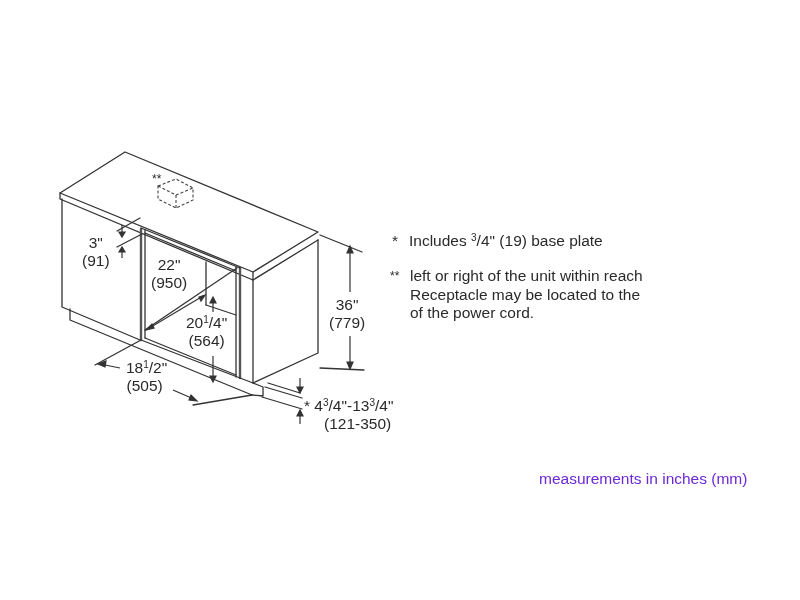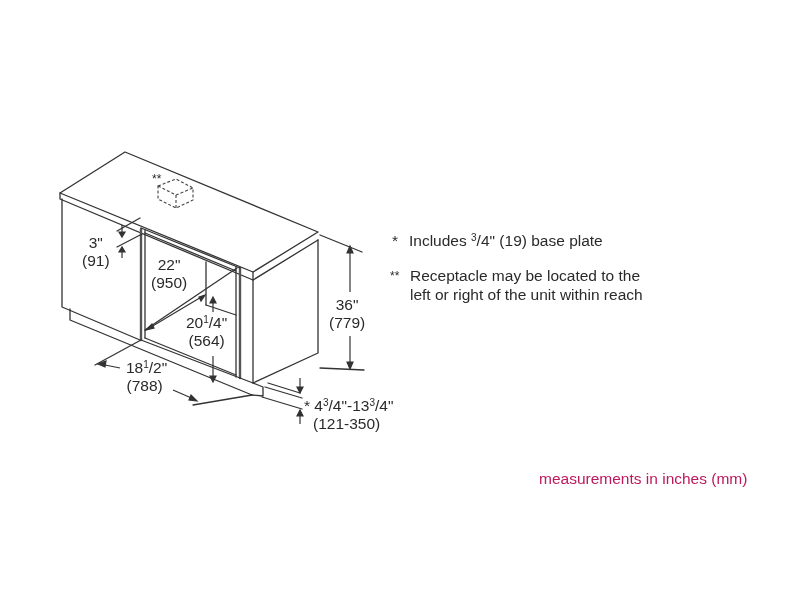--- a/index.html
+++ b/index.html
@@ -5,21 +5,21 @@
     html, body { margin: 0; padding: 0; background: #ffffff; }
     body { width: 800px; height: 600px; position: relative; overflow: hidden;
            font-family: "Liberation Sans", sans-serif; color: #222; }
     svg.drawing { position: absolute; left: 0; top: 0; }
     .lbl { position: absolute; font-size: 15.5px; line-height: 18px; text-align: center; color: #2a2a2a; white-space: nowrap; }
     .lbl sup { font-size: 10px; vertical-align: 5px; line-height: 0; }
     .note { position: absolute; font-size: 15.5px; line-height: 18.5px; color: #2a2a2a; }
     .note .mark { position: absolute; left: 0; top: 0; }
     .note .txt { position: absolute; left: 17px; top: 0; white-space: nowrap; }
     .note sup { font-size: 10px; vertical-align: 5px; line-height: 0; }
-    .units { position: absolute; left: 539px; top: 470px; font-size: 15.5px; color: #be185d; white-space: nowrap; }
+    .units { position: absolute; left: 539px; top: 470px; font-size: 15.5px; color: #6d28d9; white-space: nowrap; }
   </style>
 </head>
 <body>
 
 <svg class="drawing" width="800" height="600" viewBox="0 0 800 600">
   <g fill="none" stroke="#333" stroke-width="1.3" stroke-linejoin="round" stroke-linecap="round">
 
     <path d="M60,193 L125,152 L318,232 L253,272 Z"></path>
     <path d="M60,193 L60,199 L253,280 L318,240"></path>
     <path d="M253,272 L253,280"></path>
@@ -113,39 +113,40 @@
   <div>(950)</div>
 </div>
 
 <div class="lbl" style="left:186px;top:314px;">
   <div><span>20</span><sup>1</sup><span>/4"</span></div>
   <div>(564)</div>
 </div>
 
 <div class="lbl" style="left:126px;top:359px;">
   <div><span>18</span><sup>1</sup><span>/2"</span></div>
-  <div style="margin-left:-4px;">(788)</div>
+  <div style="margin-left:-4px;">(505)</div>
 </div>
 
 <div class="lbl" style="left:329px;top:296px;background:#fff;">
   <div>36"</div>
   <div>(779)</div>
 </div>
 
 <div class="lbl" style="left:304px;top:397px;text-align:left;">
   <div><span>*</span> <span>4</span><sup>3</sup><span>/4"-13</span><sup>3</sup><span>/4"</span></div>
-  <div style="margin-left:9px;">(121-350)</div>
+  <div style="margin-left:20px;">(121-350)</div>
 </div>
 
 <div class="note" style="left:392px;top:232px;width:320px;height:20px;">
   <span class="mark">*</span>
   <span class="txt"><span>Includes </span><sup>3</sup><span>/4" (19) base plate</span></span>
 </div>
 
 <div class="note" style="left:390px;top:267px;width:320px;height:60px;">
   <span class="mark" style="font-size:12px;">**</span>
   <span class="txt" style="left:20px;">
+    <div>left or right of the unit within reach</div>
     <div>Receptacle may be located to the</div>
-    <div>left or right of the unit within reach</div>
+    <div>of the power cord.</div>
   </span>
 </div>
 
 <div class="units">measurements in inches (mm)</div>
 
 </body></html>

